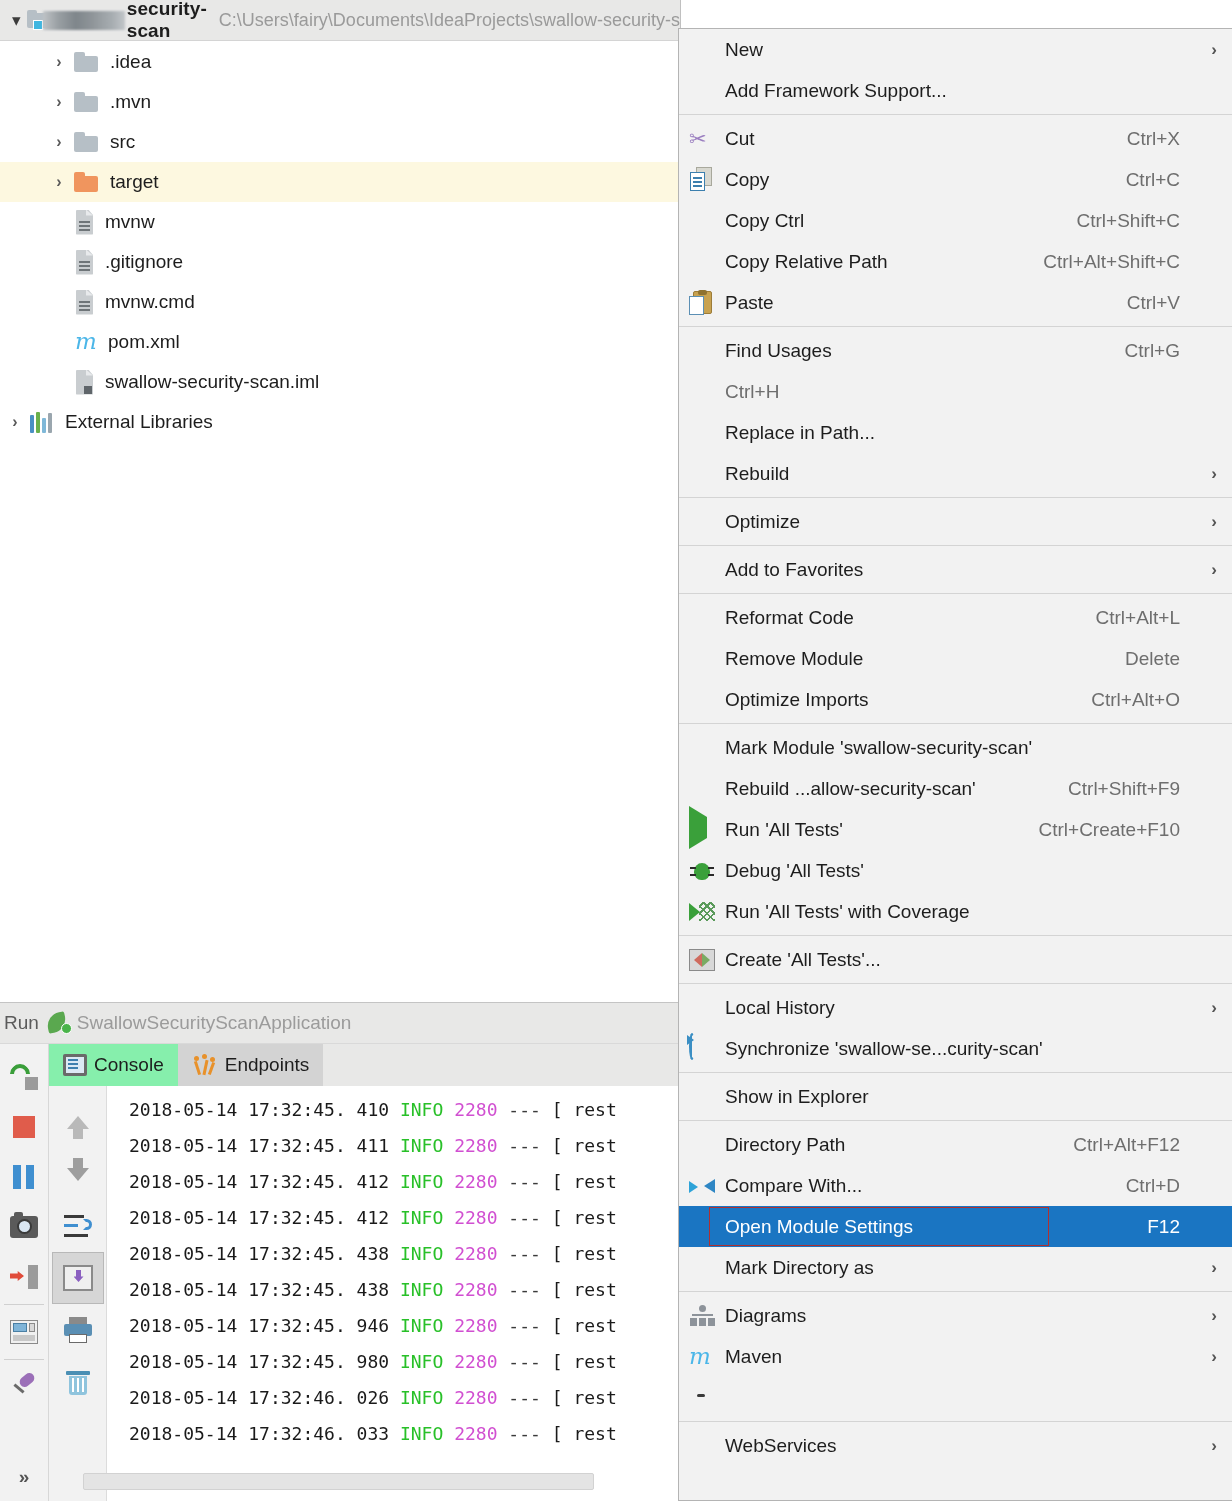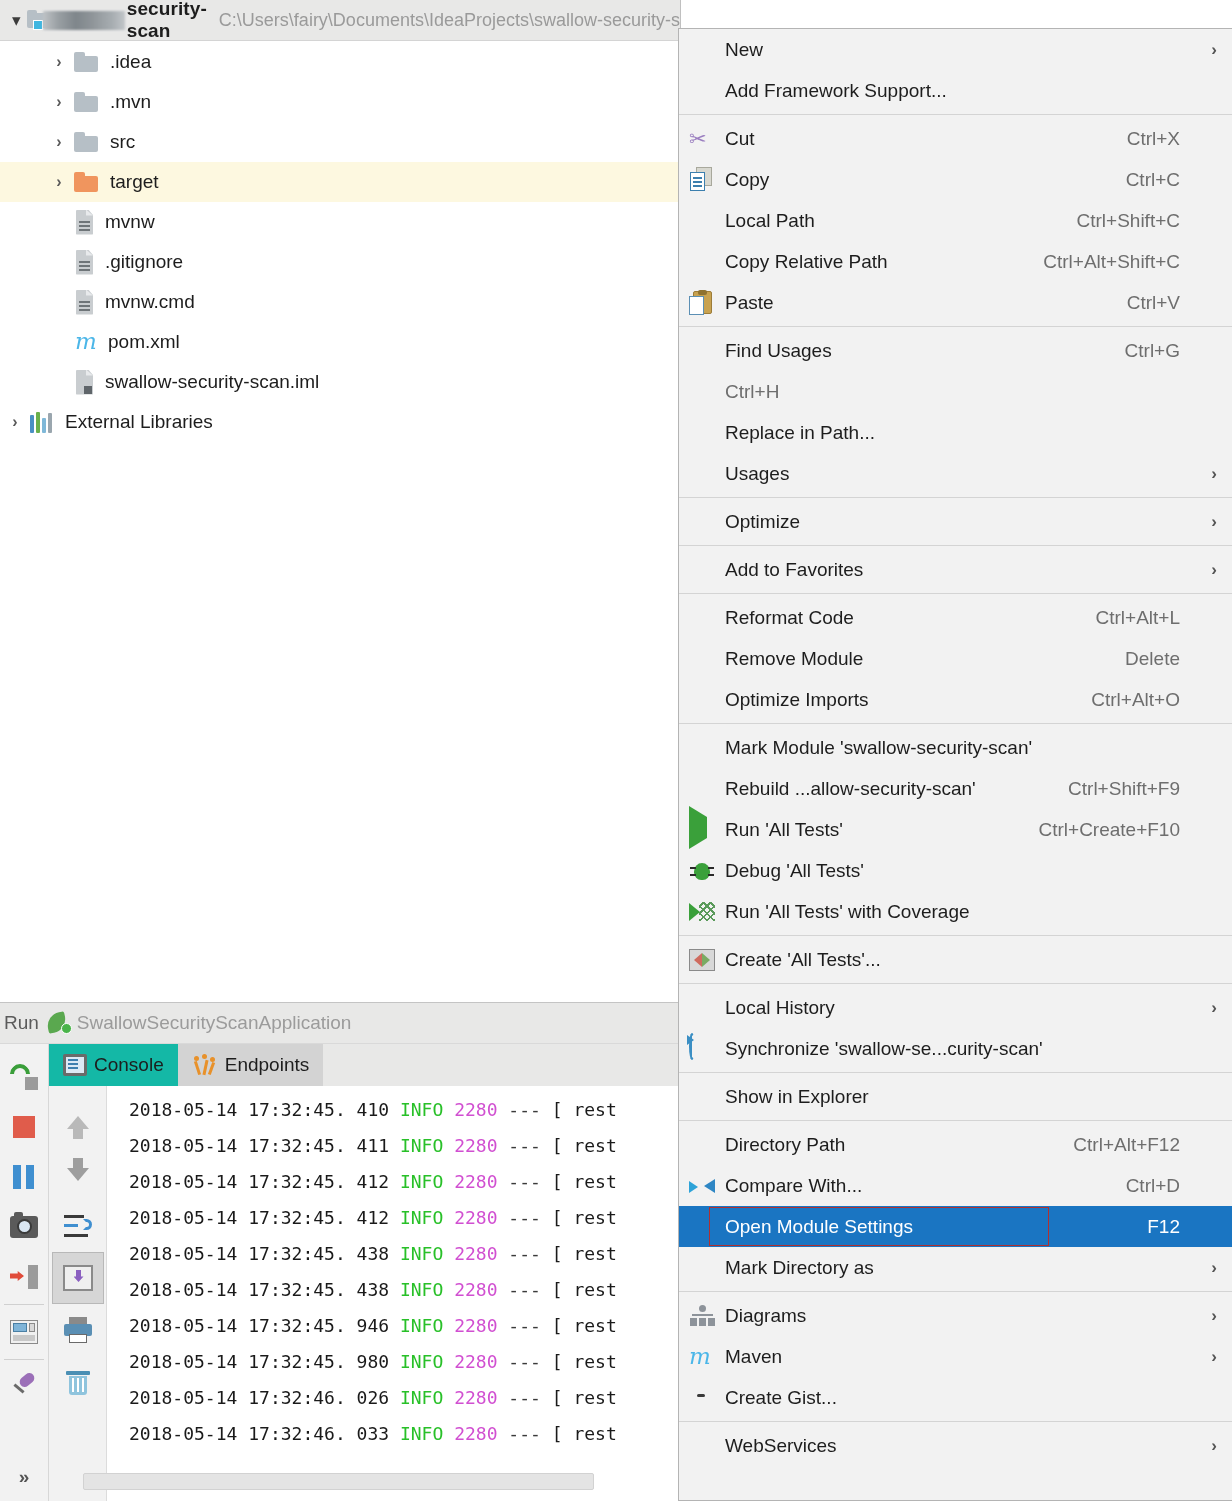--- a/index.html
+++ b/index.html
@@ -107,21 +107,21 @@
   }
   .tb-btn { width: 44px; height: 50px; display: flex; align-items: center; justify-content: center; position: relative; }
   .tb-sep { width: 40px; height: 1px; background: #d0d0d0; margin: 2px 0; }
 
   .console-col { flex: 1; position: relative; background: #fff; }
   .tabs-row { height: 42px; background: #e8e8e7; display: flex; align-items: flex-end; }
   .tab {
     height: 42px; display: flex; align-items: center; gap: 7px;
     padding: 0 14px; font-size: 19px; color: #1d1d1d;
   }
-  .tab.active { background: #14b8a6; margin-top: 48px; }
+  .tab.active { background: #86efac; margin-top: 48px; }
   .tab.inactive { background: #d3d3d3; }
 
   .console-area { position: absolute; top: 42px; left: 0; right: 0; bottom: 0; background: #fff; display: flex; }
   .console-toolbar2 {
     width: 58px; background: #f2f2f2; border-right: 1px solid #dcdcdc;
     display: flex; flex-direction: column; align-items: center; padding-top: 10px;
   }
   .tb2-btn { width: 52px; height: 52px; display: flex; align-items: center; justify-content: center; position: relative; }
   .tb2-btn.pressed { background: #d6d6d6; border: 1px solid #b8b8b8; }
   .log-area { flex: 1; position: relative; overflow: hidden; padding-top: 6px; background: #fff; }
@@ -536,21 +536,21 @@
               <i></i>
             </span>
           </span>
         </span>
         <span class="mi-label">Copy</span>
         <span class="mi-accel">Ctrl+C</span>
         <span class="mi-sub"></span>
       </div>
       <div class="mi">
         <span class="mi-icon"></span>
-        <span class="mi-label">Local Path</span>
+        <span class="mi-label">Copy Ctrl</span>
         <span class="mi-accel">Ctrl+Shift+C</span>
         <span class="mi-sub"></span>
       </div>
       <div class="mi">
         <span class="mi-icon"></span>
         <span class="mi-label">Copy Relative Path</span>
         <span class="mi-accel">Ctrl+Alt+Shift+C</span>
         <span class="mi-sub"></span>
       </div>
       <div class="mi">
@@ -577,21 +577,21 @@
         <span class="mi-accel">Ctrl+H</span>
         <span class="mi-sub"></span>
       </div>
       <div class="mi">
         <span class="mi-icon"></span>
         <span class="mi-label">Replace in Path...</span>
         <span class="mi-sub"></span>
       </div>
       <div class="mi">
         <span class="mi-icon"></span>
-        <span class="mi-label">Usages</span>
+        <span class="mi-label">Rebuild</span>
         <span class="mi-sub">›</span>
       </div>
       <div class="mi-sep"></div>
       <div class="mi">
         <span class="mi-icon"></span>
         <span class="mi-label">Optimize</span>
         <span class="mi-sub">›</span>
       </div>
       <div class="mi-sep"></div>
       <div class="mi">
@@ -739,21 +739,20 @@
         <span class="mi-icon">
           <span class="mic ic-maven">m</span>
         </span>
         <span class="mi-label">Maven</span>
         <span class="mi-sub">›</span>
       </div>
       <div class="mi">
         <span class="mi-icon">
           <span class="mic"><span class="ic-gist"></span></span>
         </span>
-        <span class="mi-label">Create Gist...</span>
         <span class="mi-sub"></span>
       </div>
       <div class="mi-sep"></div>
       <div class="mi">
         <span class="mi-icon"></span>
         <span class="mi-label">WebServices</span>
         <span class="mi-sub">›</span>
       </div>
     </div>
 

